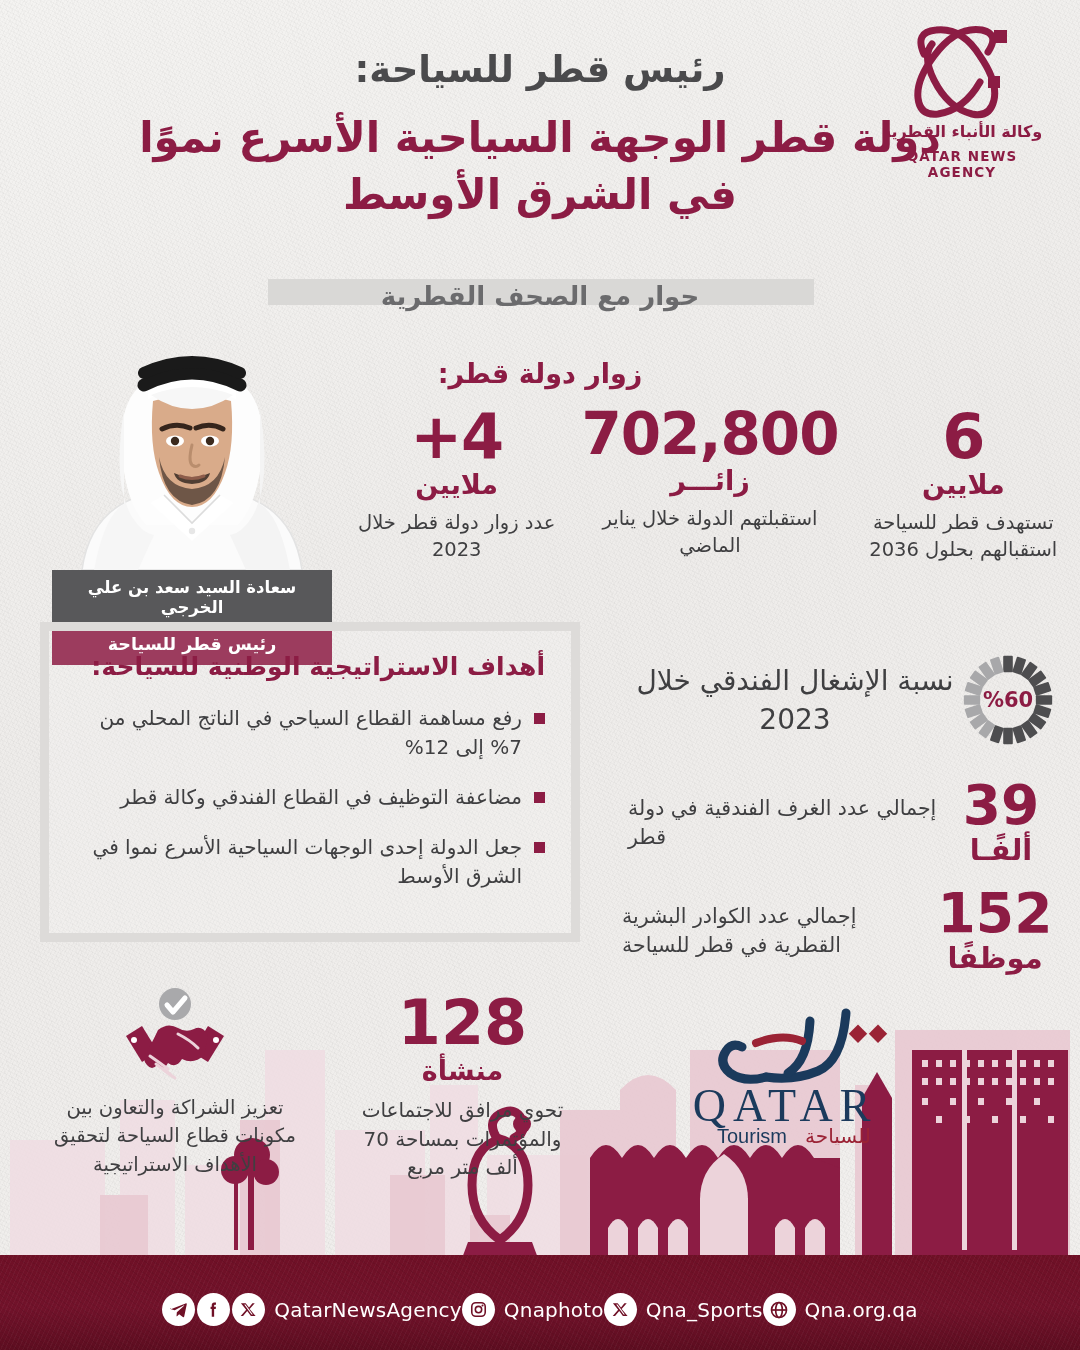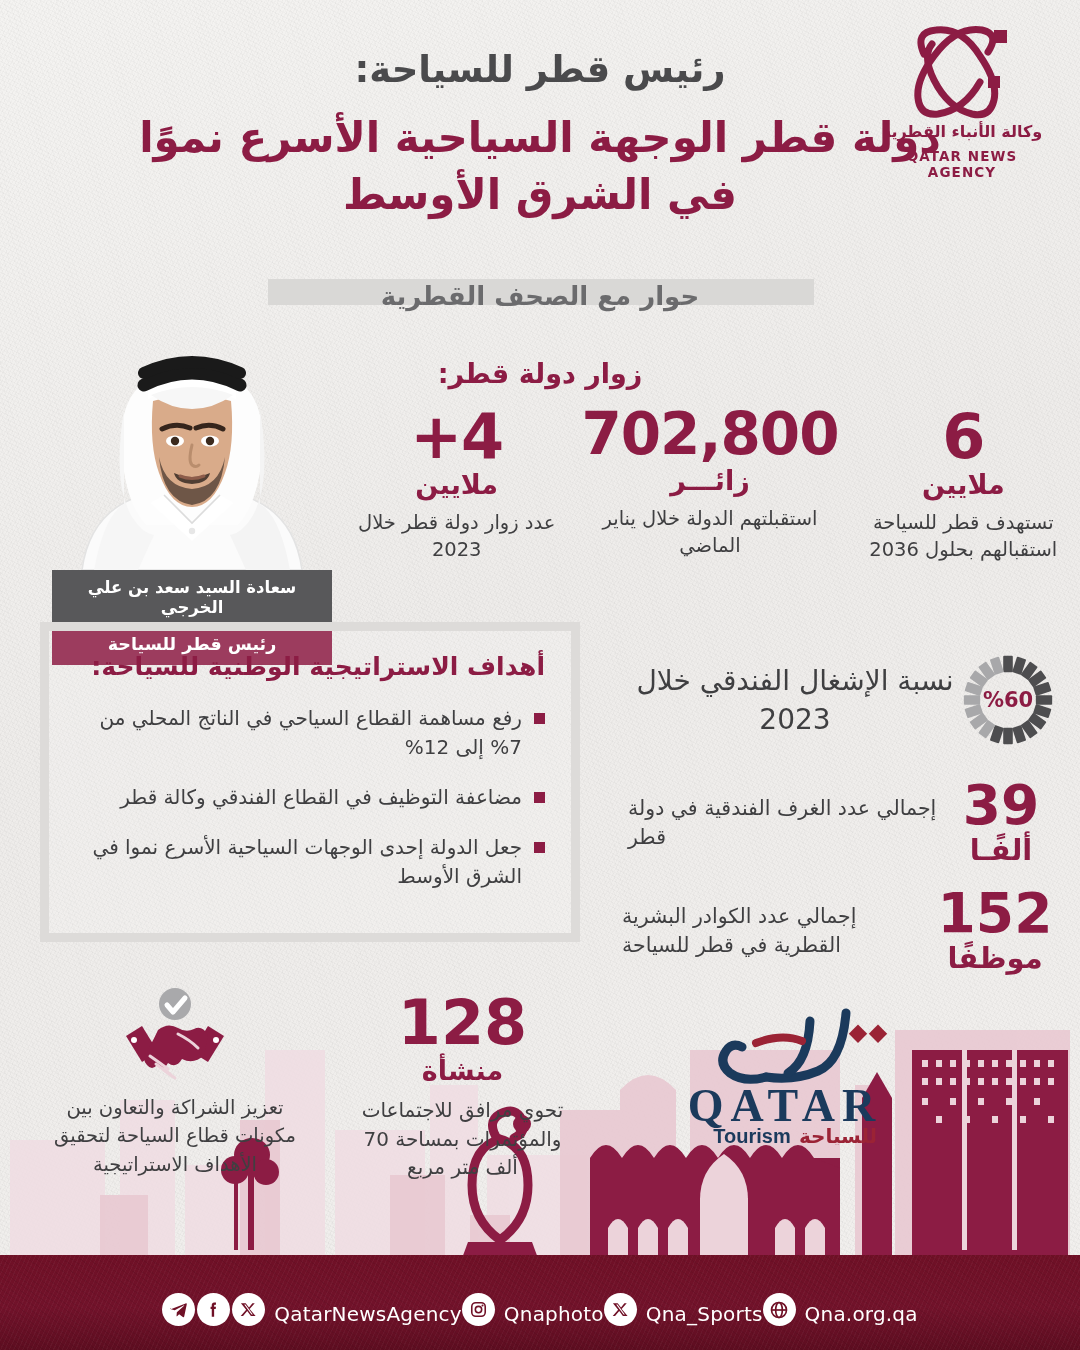--- a/index.html
+++ b/index.html
@@ -89,33 +89,33 @@
   
   .venues { position: absolute; top: 992px; left: 345px; width: 235px; text-align: center; }
   .venues .n { font-size: 62px; font-weight: bold; color: #8C1C44; line-height: 1; }
   .venues .u { font-size: 27px; font-weight: bold; color: #8C1C44; line-height: 1.2; margin-top: 1px; }
   .venues .d { font-size: 20px; color: #3f3f41; line-height: 1.42; margin-top: 9px; }
 
   .partner { position: absolute; top: 988px; left: 40px; width: 270px; text-align: center; }
   .partner .icon { width: 110px; height: 96px; margin: 0 auto; display: block; }
   .partner .d { font-size: 19.5px; color: #3f3f41; line-height: 1.45; margin-top: 10px; }
 
-  .qt-logo { position: absolute; top: 995px; left: 660px; width: 250px; text-align: center; font-weight: bold; }
+  .qt-logo { position: absolute; top: 995px; left: 660px; width: 250px; text-align: center; }
 
   
   .skyline { position: absolute; left: 0; bottom: 0; width: 1080px; height: 360px; }
   .footer-band { position: absolute; left: 0; bottom: 0; width: 1080px; height: 95px;
     background:
       repeating-linear-gradient(115deg, rgba(255,255,255,0.035) 0 1px, rgba(0,0,0,0) 1px 4px),
       repeating-linear-gradient(35deg, rgba(0,0,0,0.05) 0 1px, rgba(0,0,0,0) 1px 5px),
       linear-gradient(180deg,#6f1026 0%, #71122a 55%, #5d0d20 100%);
   }
   .socials { position: absolute; left: 0; right: 0; bottom: 24px; display: flex; direction: ltr;
              align-items: center; justify-content: center; gap: 0px; }
-  .sgroup { display: flex; align-items: flex-end; direction: ltr; }
+  .sgroup { display: flex; align-items: center; direction: ltr; }
   .sicon { width: 33px; height: 33px; border-radius: 50%; background: #fff; display: flex;
            align-items: center; justify-content: center; margin-right: 2px; flex: 0 0 auto;}
   .shandle { color: #fff; font-size: 20px; margin: 0 26px 0 7px; white-space: nowrap; letter-spacing: .2px;}
   .shandle:last-child { margin-right: 0; }
 </style>
 </head>
 <body>
 
 <div id="page">
 

